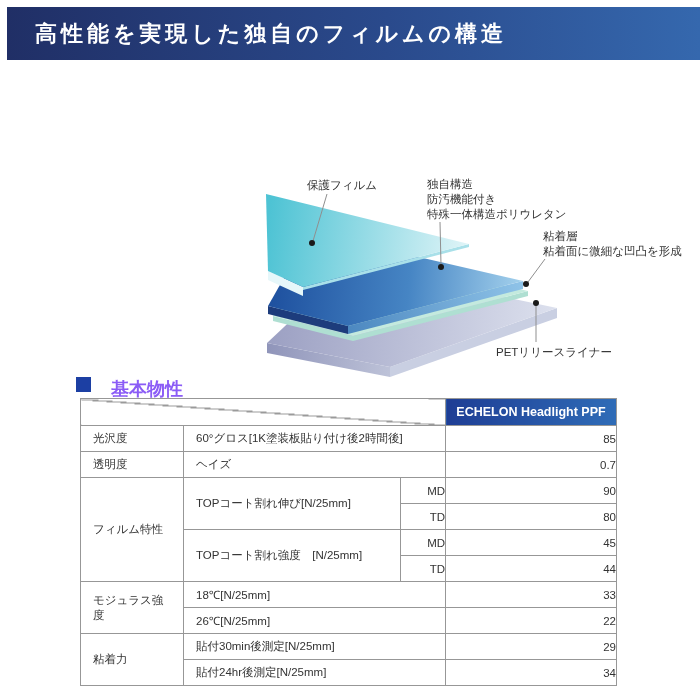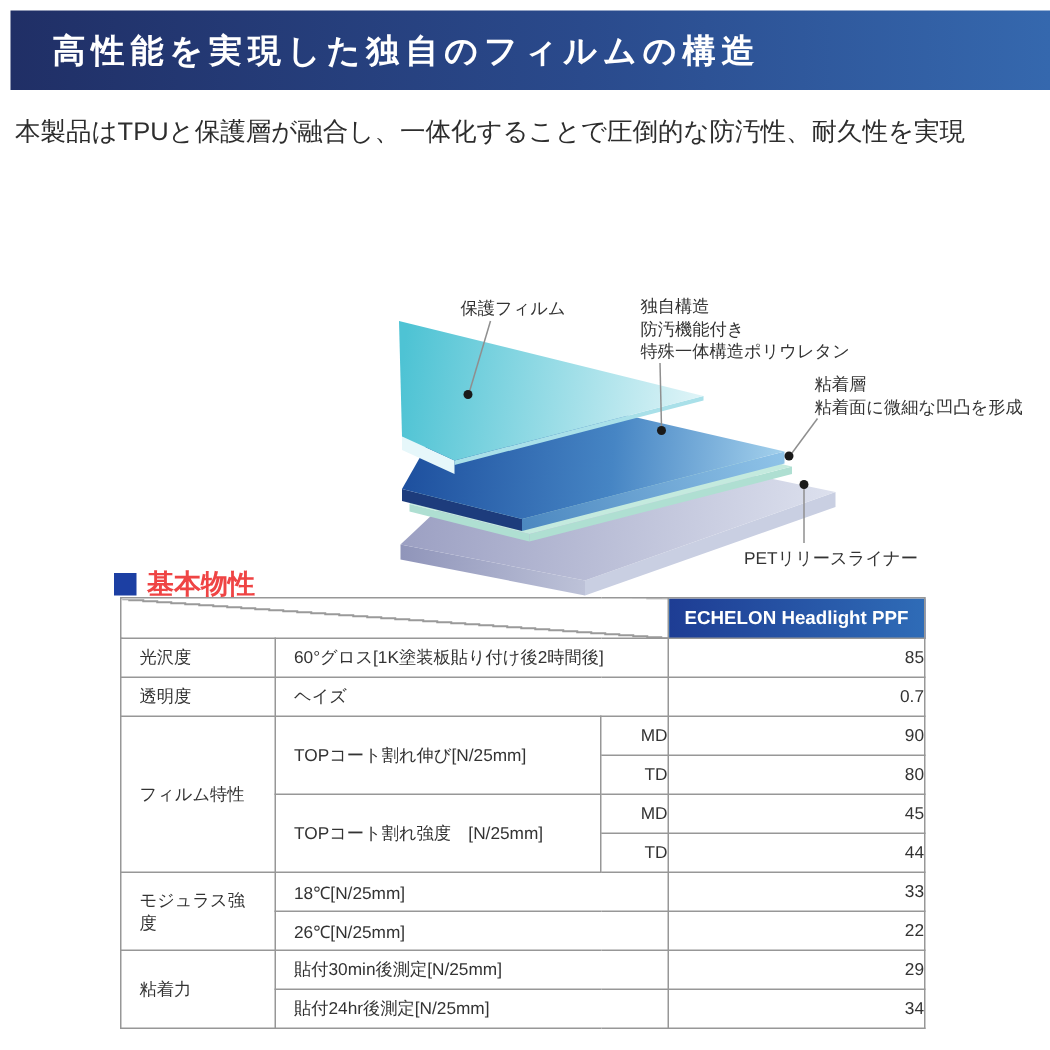--- a/index.html
+++ b/index.html
@@ -17,26 +17,26 @@
     margin:0;padding-left:28px;
     font-family:Liberation Mono, monospace;
     font-size:22px;font-weight:700;color:#ffffff;letter-spacing:0.18em;
   }
   
   .intro{
     position:absolute;left:10px;top:72px;width:685px;
     font-size:17px;line-height:32px;color:#2d2d2d;
   }
   
-  .diagram{position:absolute;left:230px;top:170px;width:470px;height:215px;margin-top:20px;}
+  .diagram{position:absolute;left:230px;top:170px;width:470px;height:215px;}
   .diagram text{font-family:"Liberation Sans", sans-serif;font-size:11.5px;fill:#333;}
   
   .section-heading{
-    position:absolute;left:76px;top:377px;display:flex;align-items:center;gap:7px;
-    font-size:18px;font-weight:700;color:#ef4444;
+    position:absolute;left:76px;top:377px;display:flex;gap:20px;
+    font-size:18px;font-weight:700;color:#8b5cf6;
   }
   .section-heading .bullet{width:15px;height:15px;background:#1C3FA3;display:inline-block;}
   
   table.spec{
     position:absolute;left:80px;top:398px;width:536px;
     border-collapse:collapse;table-layout:fixed;
     font-size:11.5px;color:#333;
   }
   table.spec td{
     border:1px solid #979797;height:25px;padding:0 12px 0 12px;
@@ -56,21 +56,20 @@
   }
 </style>
 </head>
 <body>
 
 <div class="banner">
   <h1>高性能を実現した独自のフィルムの構造</h1>
 </div>
 
 <div class="intro">
-  <div>本製品はTPUと保護層が融合し、一体化することで圧倒的な防汚性、耐久性を実現</div>
 </div>
 
 <div class="diagram">
   <svg width="470" height="215" viewBox="0 0 470 215">
     <defs>
       <linearGradient id="gCyan" gradientUnits="userSpaceOnUse" x1="36" y1="70" x2="239" y2="95">
         <stop offset="0" stop-color="#4EC3D4"></stop>
           <stop offset="1" stop-color="#E2F5F8"></stop>
       </linearGradient>
       <linearGradient id="gBlue" gradientUnits="userSpaceOnUse" x1="38" y1="110" x2="293" y2="130">

